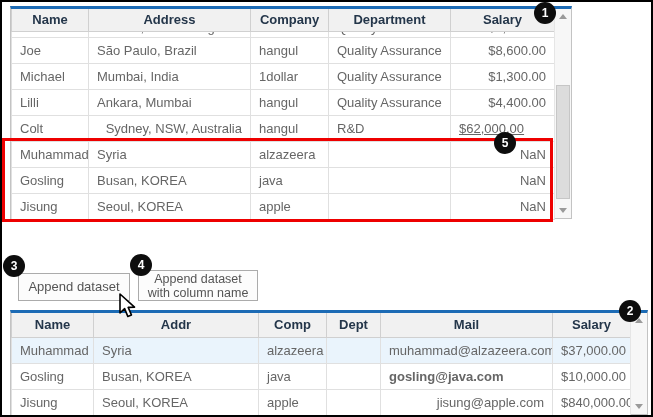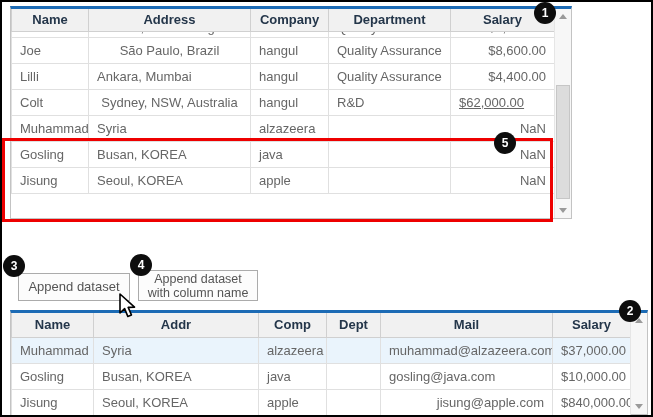--- a/index.html
+++ b/index.html
@@ -99,35 +99,42 @@
             </td>
             <td style="text-align: left;">
               <span class="cellwrap">Quality Assurance</span>
             </td>
             <td style="text-align: right;">
               <span class="cellwrap">$3,600.00</span>
             </td>
           </tr>
           <tr>
             <td style="text-align: left;"><span class="cellwrap">Joe</span></td>
-            <td style="text-align: center;"><span class="cellwrap">São Paulo, Brazil</span></td>
+            <td style="text-align: left;"><span class="cellwrap">São Paulo, Brazil</span></td>
             <td style="text-align: left;"><span class="cellwrap">hangul</span></td>
             <td style="text-align: left;"><span class="cellwrap">Quality Assurance</span></td>
             <td style="text-align: right;"><span class="cellwrap">$8,600.00</span></td>
+          </tr>
+          <tr>
+            <td style="text-align: left;"><span class="cellwrap">Michael</span></td>
+            <td style="text-align: left;"><span class="cellwrap">Mumbai, India</span></td>
+            <td style="text-align: left;"><span class="cellwrap">1dollar</span></td>
+            <td style="text-align: left;"><span class="cellwrap">Quality Assurance</span></td>
+            <td style="text-align: right;"><span class="cellwrap">$1,300.00</span></td>
           </tr>
           <tr>
             <td style="text-align: left;"><span class="cellwrap">Lilli</span></td>
             <td style="text-align: left;"><span class="cellwrap">Ankara, Mumbai</span></td>
             <td style="text-align: left;"><span class="cellwrap">hangul</span></td>
             <td style="text-align: left;"><span class="cellwrap">Quality Assurance</span></td>
             <td style="text-align: right;"><span class="cellwrap">$4,400.00</span></td>
           </tr>
           <tr>
             <td style="text-align: left;"><span class="cellwrap">Colt</span></td>
-            <td style="text-align: center;"><span class="cellwrap">Sydney, NSW, Australia</span></td>
+            <td style="text-align: right;"><span class="cellwrap">Sydney, NSW, Australia</span></td>
             <td style="text-align: left;"><span class="cellwrap">hangul</span></td>
             <td style="text-align: left;"><span class="cellwrap">R&amp;D</span></td>
             <td style="text-align: left; text-decoration: underline;"><span class="cellwrap">$62,000.00</span></td>
           </tr>
           <tr>
             <td style="text-align: left;"><span class="cellwrap">Muhammad</span></td>
             <td style="text-align: left;"><span class="cellwrap">Syria</span></td>
             <td style="text-align: left;"><span class="cellwrap">alzazeera</span></td>
             <td style="text-align: left;"><span class="cellwrap"></span></td>
             <td style="text-align: right;"><span class="cellwrap">NaN</span></td>
@@ -188,21 +195,21 @@
             <td style="text-align: left;"><span class="cellwrap">alzazeera</span></td>
             <td style="text-align: left;"><span class="cellwrap"></span></td>
             <td style="text-align: left;"><span class="cellwrap">muhammad@alzazeera.com</span></td>
             <td style="text-align: right;"><span class="cellwrap">$37,000.00</span></td>
           </tr>
           <tr>
             <td style="text-align: left;"><span class="cellwrap">Gosling</span></td>
             <td style="text-align: left;"><span class="cellwrap">Busan, KOREA</span></td>
             <td style="text-align: left;"><span class="cellwrap">java</span></td>
             <td style="text-align: left;"><span class="cellwrap"></span></td>
-            <td style="text-align: left;"><span class="cellwrap">gosling@java.com</span></td>
+            <td style="text-align: left; font-weight: bold;"><span class="cellwrap">gosling@java.com</span></td>
             <td style="text-align: right;"><span class="cellwrap">$10,000.00</span></td>
           </tr>
           <tr>
             <td style="text-align: left;"><span class="cellwrap">Jisung</span></td>
             <td style="text-align: left;"><span class="cellwrap">Seoul, KOREA</span></td>
             <td style="text-align: left;"><span class="cellwrap">apple</span></td>
             <td style="text-align: left;"><span class="cellwrap"></span></td>
             <td style="text-align: right;"><span class="cellwrap">jisung@apple.com</span></td>
             <td style="text-align: right;"><span class="cellwrap">$840,000.00</span></td>
           </tr>

